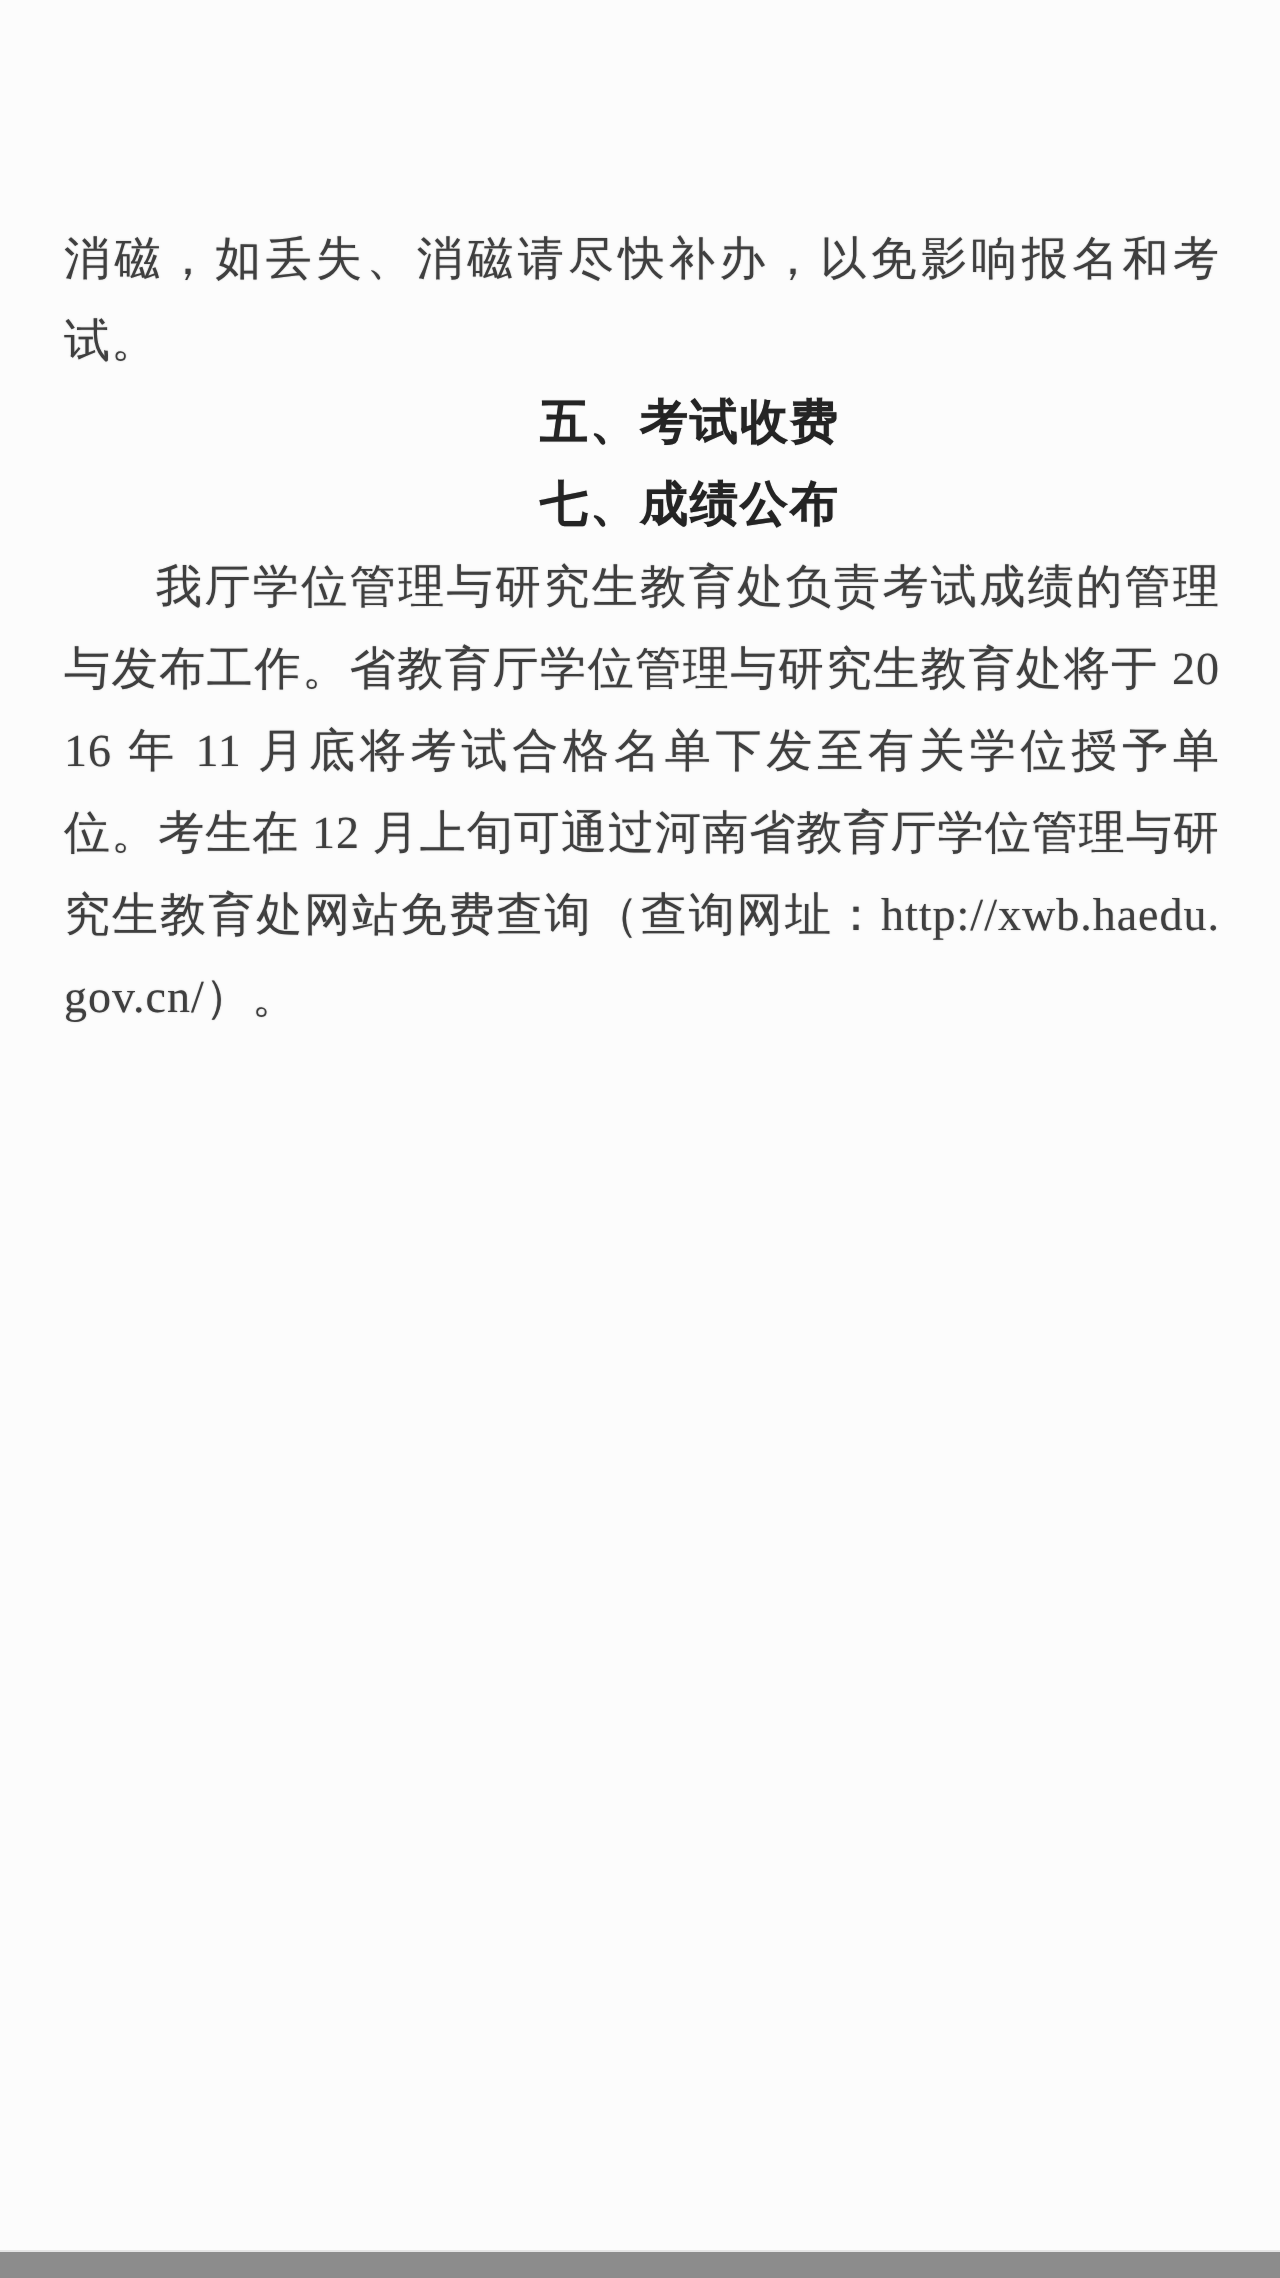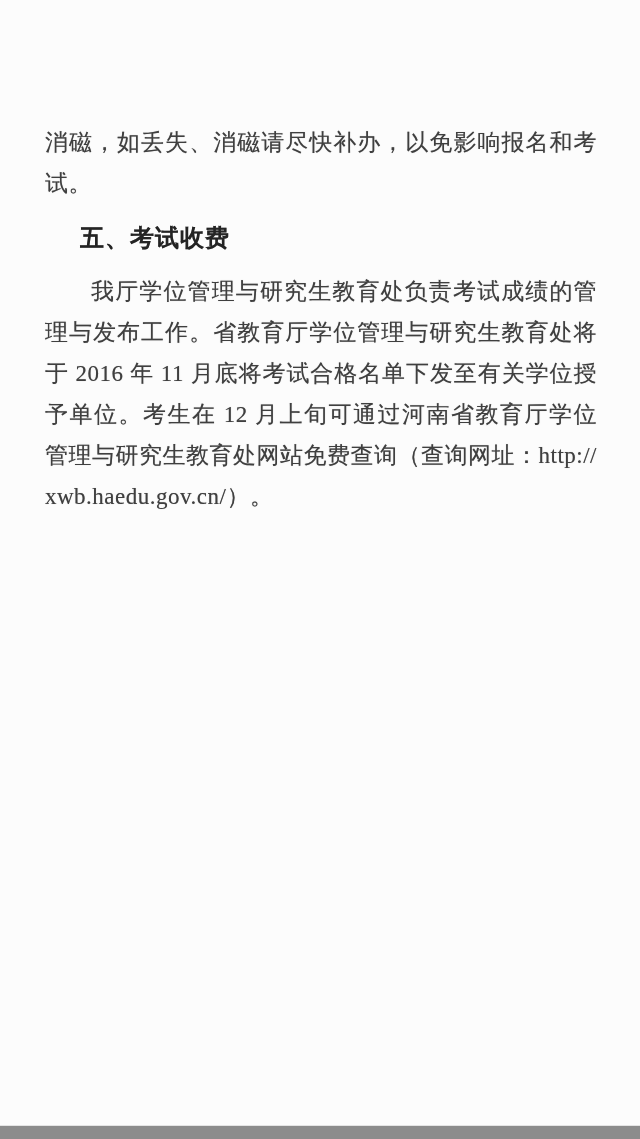--- a/index.html
+++ b/index.html
@@ -13,21 +13,21 @@
     position: relative;
     overflow: hidden;
     font-family: "Liberation Serif", serif;
   }
   .page {
     box-sizing: border-box;
     width: 640px;
     padding: 109px 30px 0 32px;
   }
   .para {
-    margin: 13px;
+    margin: 0;
     font-size: 23px;
     line-height: 41px;
     color: #3f3f3f;
     text-align: justify;
     letter-spacing: 0.5px;
     text-shadow: 0 0 0.7px rgba(70,70,70,0.55);
     word-break: break-all;
   }
   .para.indent {
     text-indent: 2em;
@@ -35,20 +35,21 @@
   .heading {
     margin: 0;
     font-family: "Liberation Sans", sans-serif;
     font-weight: bold;
     font-size: 24px;
     line-height: 41px;
     color: #242424;
     text-indent: 2em;
     letter-spacing: 1px;
     text-shadow: 0 0 0.5px rgba(30,30,30,0.5);
+    text-align: center;
   }
   .bottom-bar {
     position: absolute;
     left: 0;
     bottom: 0;
     width: 100%;
     height: 13px;
     background: #8c8c8c;
     border-top: 1px solid #e4e4e4;
   }
@@ -59,18 +60,19 @@
 <div class="page">
 
   <p class="para">消磁，如丢失、消磁请尽快补办，以免影响报名和考试。</p>
 
 
   <h2 class="heading">五、考试收费</h2>
 
 
 
 
+  <h2 class="heading">七、成绩公布</h2>
 
   <p class="para indent">我厅学位管理与研究生教育处负责考试成绩的管理与发布工作。省教育厅学位管理与研究生教育处将于 2016 年 11 月底将考试合格名单下发至有关学位授予单位。考生在 12 月上旬可通过河南省教育厅学位管理与研究生教育处网站免费查询（查询网址：http://xwb.haedu.gov.cn/）。</p>
 
 </div>
 
 <div class="bottom-bar"></div>
 
 </body></html>

